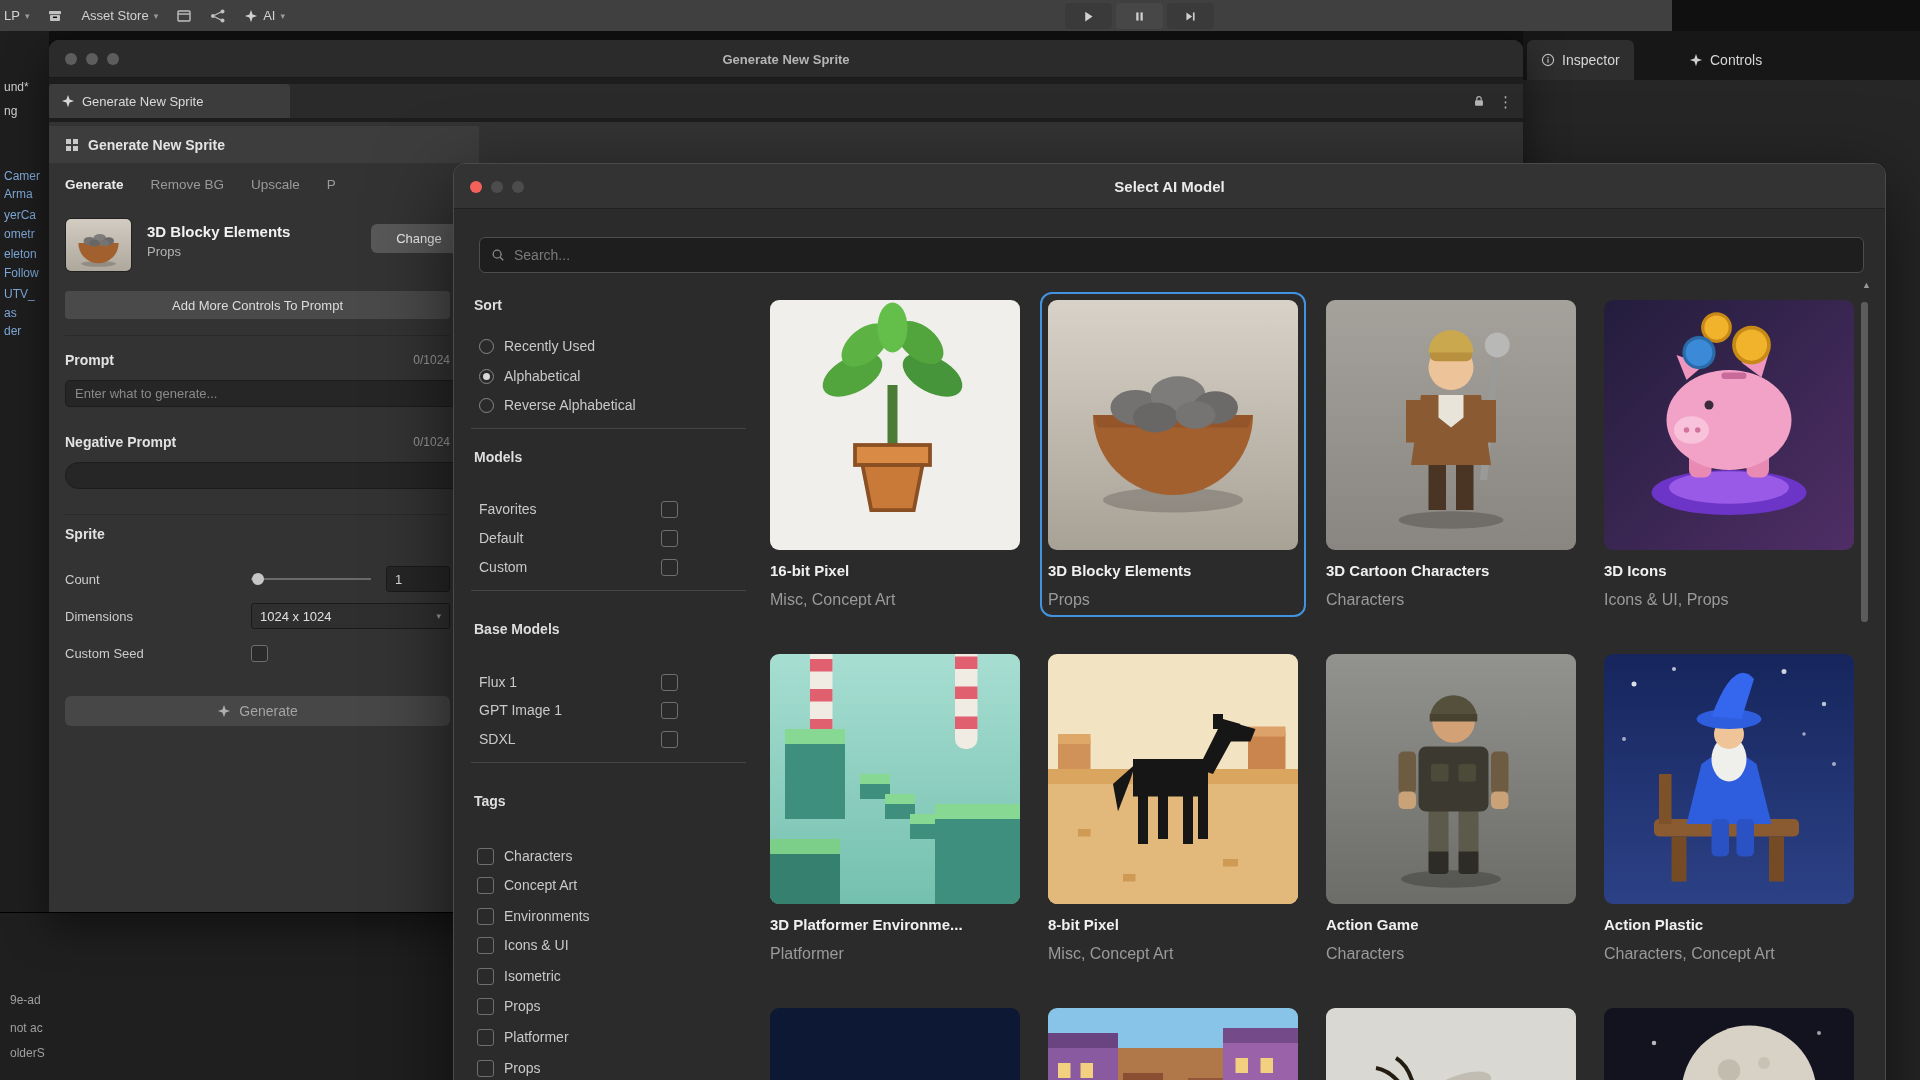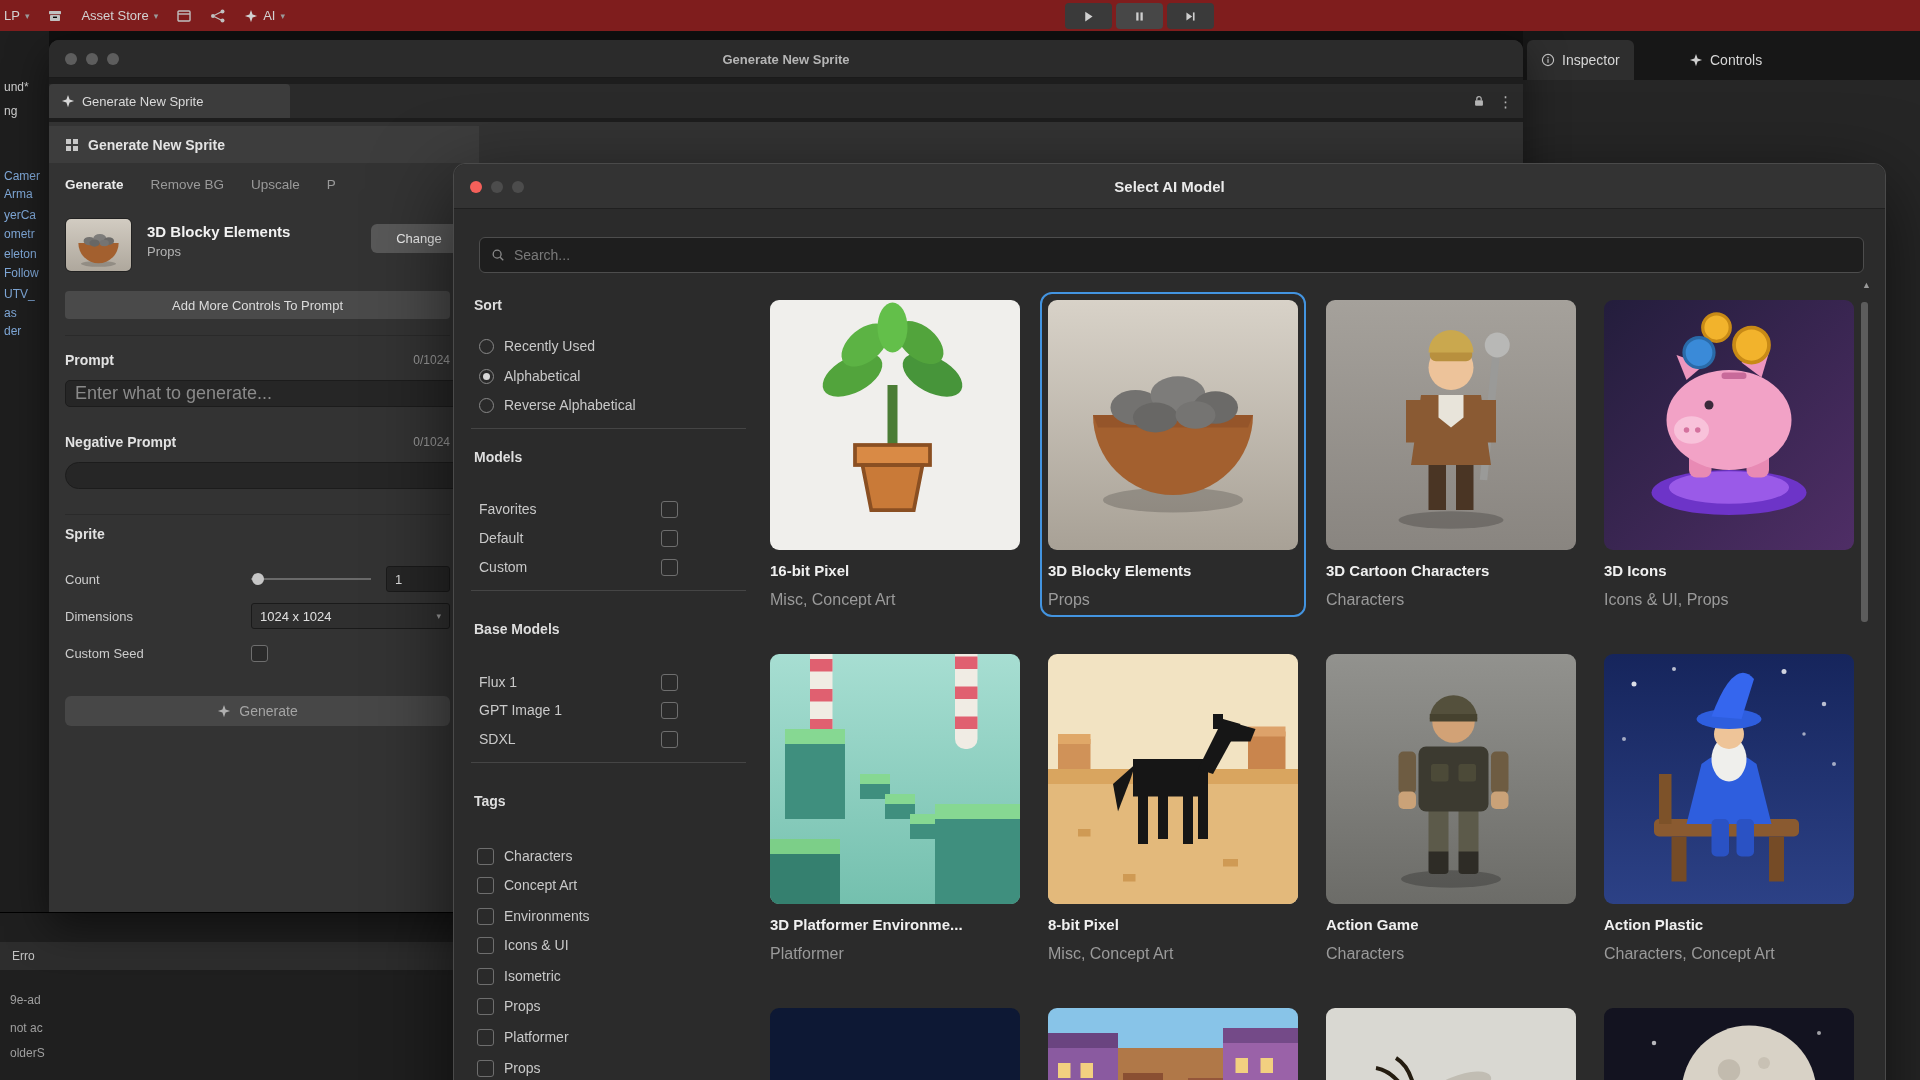--- a/index.html
+++ b/index.html
@@ -1,20 +1,20 @@
 <!DOCTYPE html>
 <html><head>
 <meta charset="utf-8">
 <style>
 *{margin:0;padding:0;box-sizing:border-box}
 html,body{width:1920px;height:1080px;overflow:hidden;background:#101010}
 body{font-family:"Liberation Sans",sans-serif;color:#d6d6d6;position:relative}
 
 
-.menubar{position:absolute;left:0;top:0;width:1920px;height:31px;background:#7f1d1d;display:flex;align-items:center;gap:18px;padding-left:4px;z-index:30}
+.menubar{position:absolute;left:0;top:0;width:1672px;height:31px;background:#404040;display:flex;align-items:center;gap:18px;padding-left:4px;z-index:30}
 .mb-item{display:flex;align-items:center;gap:5px;font-size:13px;color:#d2d2d2;cursor:default}
 .caret{font-size:9px;color:#9a9a9a}
 .mb-icon{width:16px;height:16px}
 .transport{position:absolute;left:1065px;top:3px;display:flex;gap:4px}
 .tbtn{width:47px;height:26px;background:#3a3a3a;border-radius:4px;display:flex;align-items:center;justify-content:center}
 .tbtn.mid{background:#474747}
 .tbtn svg{width:13px;height:13px;fill:#cfcfcf}
 
 
 .hier{position:absolute;left:0;top:31px;width:49px;height:881px;background:#1e1e1e;overflow:hidden;z-index:1}
@@ -53,21 +53,21 @@
 .form{position:absolute;left:16px;top:0;width:385px}
 .model-thumb{position:absolute;left:0;top:96px;width:67px;height:54px;border-radius:6px;overflow:hidden;border:1px solid #222}
 .model-name{position:absolute;left:82px;top:101px;font-size:15px;font-weight:bold;color:#f2f2f2}
 .model-cat{position:absolute;left:82px;top:122px;font-size:13px;color:#b4b4b4}
 .change-btn{position:absolute;left:306px;top:102px;width:96px;height:29px;background:#585858;border-radius:6px;display:flex;align-items:center;justify-content:center;font-size:13px;color:#ececec}
 .wide-btn{position:absolute;left:0;width:385px;height:28px;background:#4a4a4a;border-radius:4px;display:flex;align-items:center;justify-content:center;font-size:13px;color:#dcdcdc}
 .hr{position:absolute;left:0;width:385px;height:1px;background:#2a2a2a}
 .lbl-row{position:absolute;left:0;width:385px;display:flex;justify-content:space-between;align-items:center}
 .lbl{font-size:14px;font-weight:bold;color:#e2e2e2}
 .counter{font-size:12px;color:#9a9a9a}
-.tinput{position:absolute;left:0;width:441px;height:27px;background:#262626;border:1px solid #1c1c1c;border-radius:5px;color:#cfcfcf;font-size:18px;padding:0 9px;outline:none}
+.tinput{position:absolute;left:0;width:441px;height:27px;background:#262626;border:1px solid #1c1c1c;border-radius:5px;color:#cfcfcf;font-size:13px;padding:0 9px;outline:none}
 .tinput::placeholder{color:#8a8a8a}
 .tinput.pill{border-radius:14px}
 .opt-lbl{font-size:13px;color:#cccccc}
 .row{position:absolute;left:0;width:385px;height:26px;display:flex;align-items:center}
 .slider{position:relative;width:120px;height:14px}
 .slider .track{position:absolute;left:0;right:0;top:6px;height:2px;background:#6a6a6a}
 .slider .knob{position:absolute;left:1px;top:1px;width:12px;height:12px;border-radius:50%;background:#c6c6c6}
 .numbox{position:absolute;left:321px;width:64px;height:26px;background:#262626;border:1px solid #1a1a1a;border-radius:3px;font-size:13px;color:#dcdcdc;display:flex;align-items:center;padding-left:8px}
 .drop{position:absolute;left:186px;width:199px;height:26px;background:#2f2f2f;border:1px solid #1a1a1a;border-radius:3px;font-size:13px;color:#e0e0e0;display:flex;align-items:center;justify-content:space-between;padding:0 8px}
 .cb{width:17px;height:17px;background:#2a2a2a;border:1px solid #6e6e6e;border-radius:3px;flex:none}
@@ -161,23 +161,20 @@
   <div class="hitem" style="top:177px">yerCa</div>
   <div class="hitem" style="top:196px">ometr</div>
   <div class="hitem" style="top:216px">eleton</div>
   <div class="hitem" style="top:235px">Follow</div>
   <div class="hitem" style="top:256px">UTV_</div>
   <div class="hitem" style="top:275px">as</div>
   <div class="hitem" style="top:293px">der</div>
 </div>
 
 <div class="dock">
-  <div class="crow sel" style="top:29px">
-      <span>Erro</span>
-    </div>
   <div class="cline" style="top:80px">9e-ad</div>
   <div class="cline" style="top:108px">not ac</div>
   <div class="cline" style="top:133px">olderS</div>
 </div>
 
 <div class="right-top">
   <div class="rtab active" style="left:4px">
     <svg class="icon14" viewBox="0 0 16 16">
         <circle cx="8" cy="8" r="6.4" fill="none" stroke="#c4c4c4" stroke-width="1.3"></circle>
         <rect x="7.3" y="7" width="1.4" height="4.2" fill="#c4c4c4"></rect>

